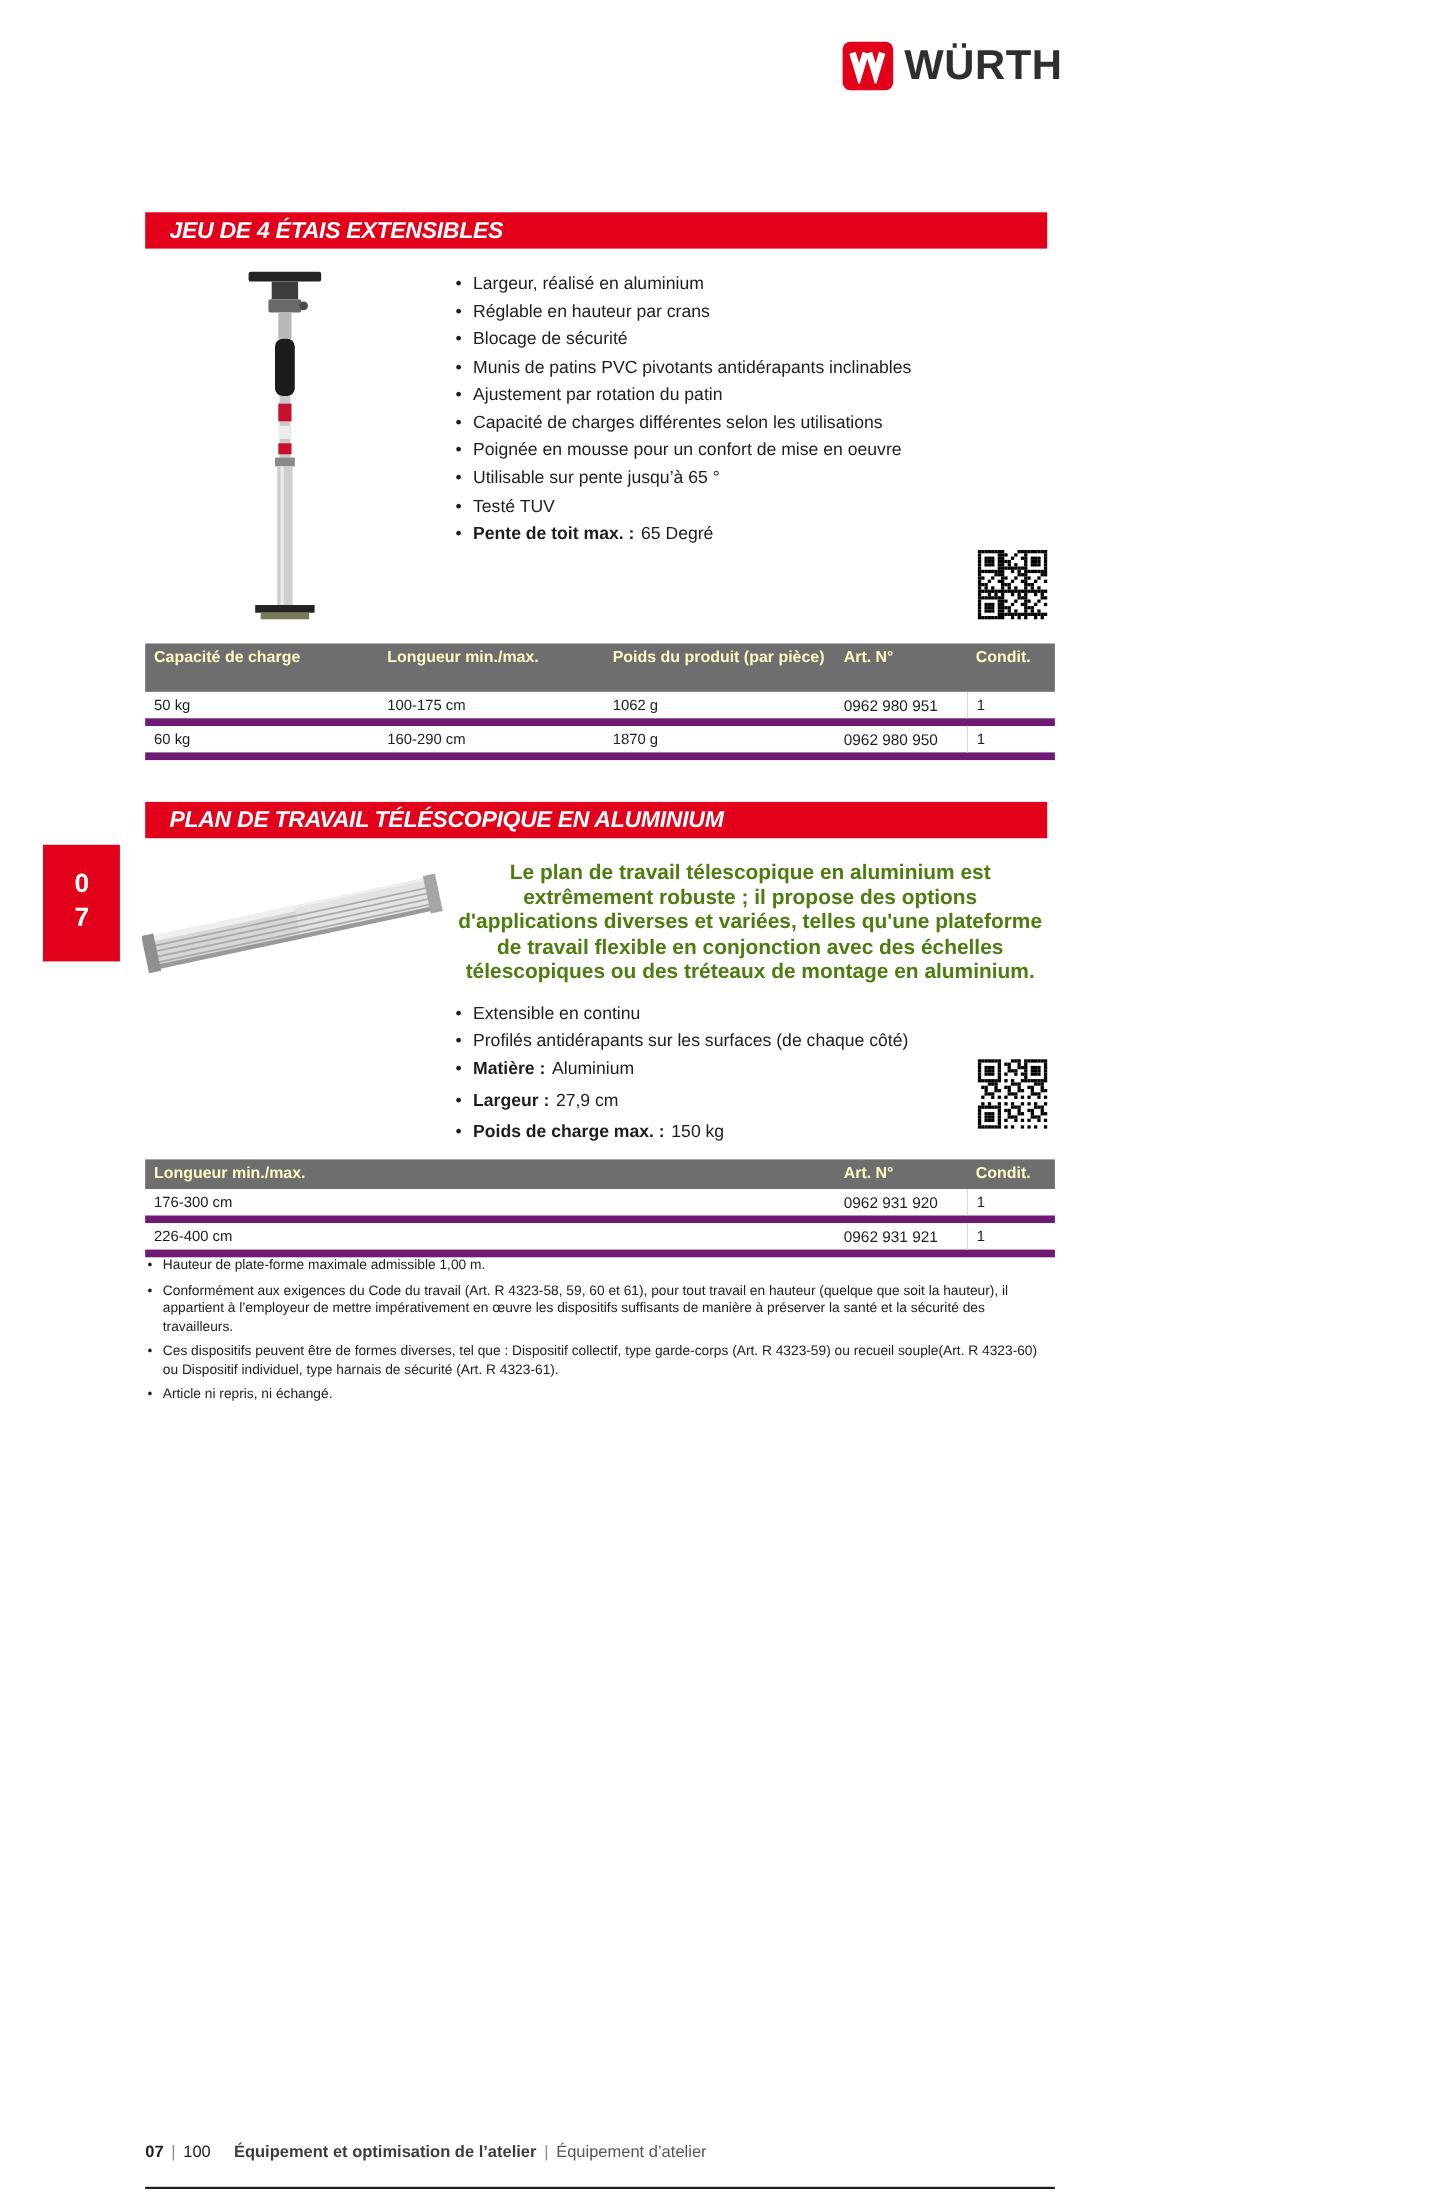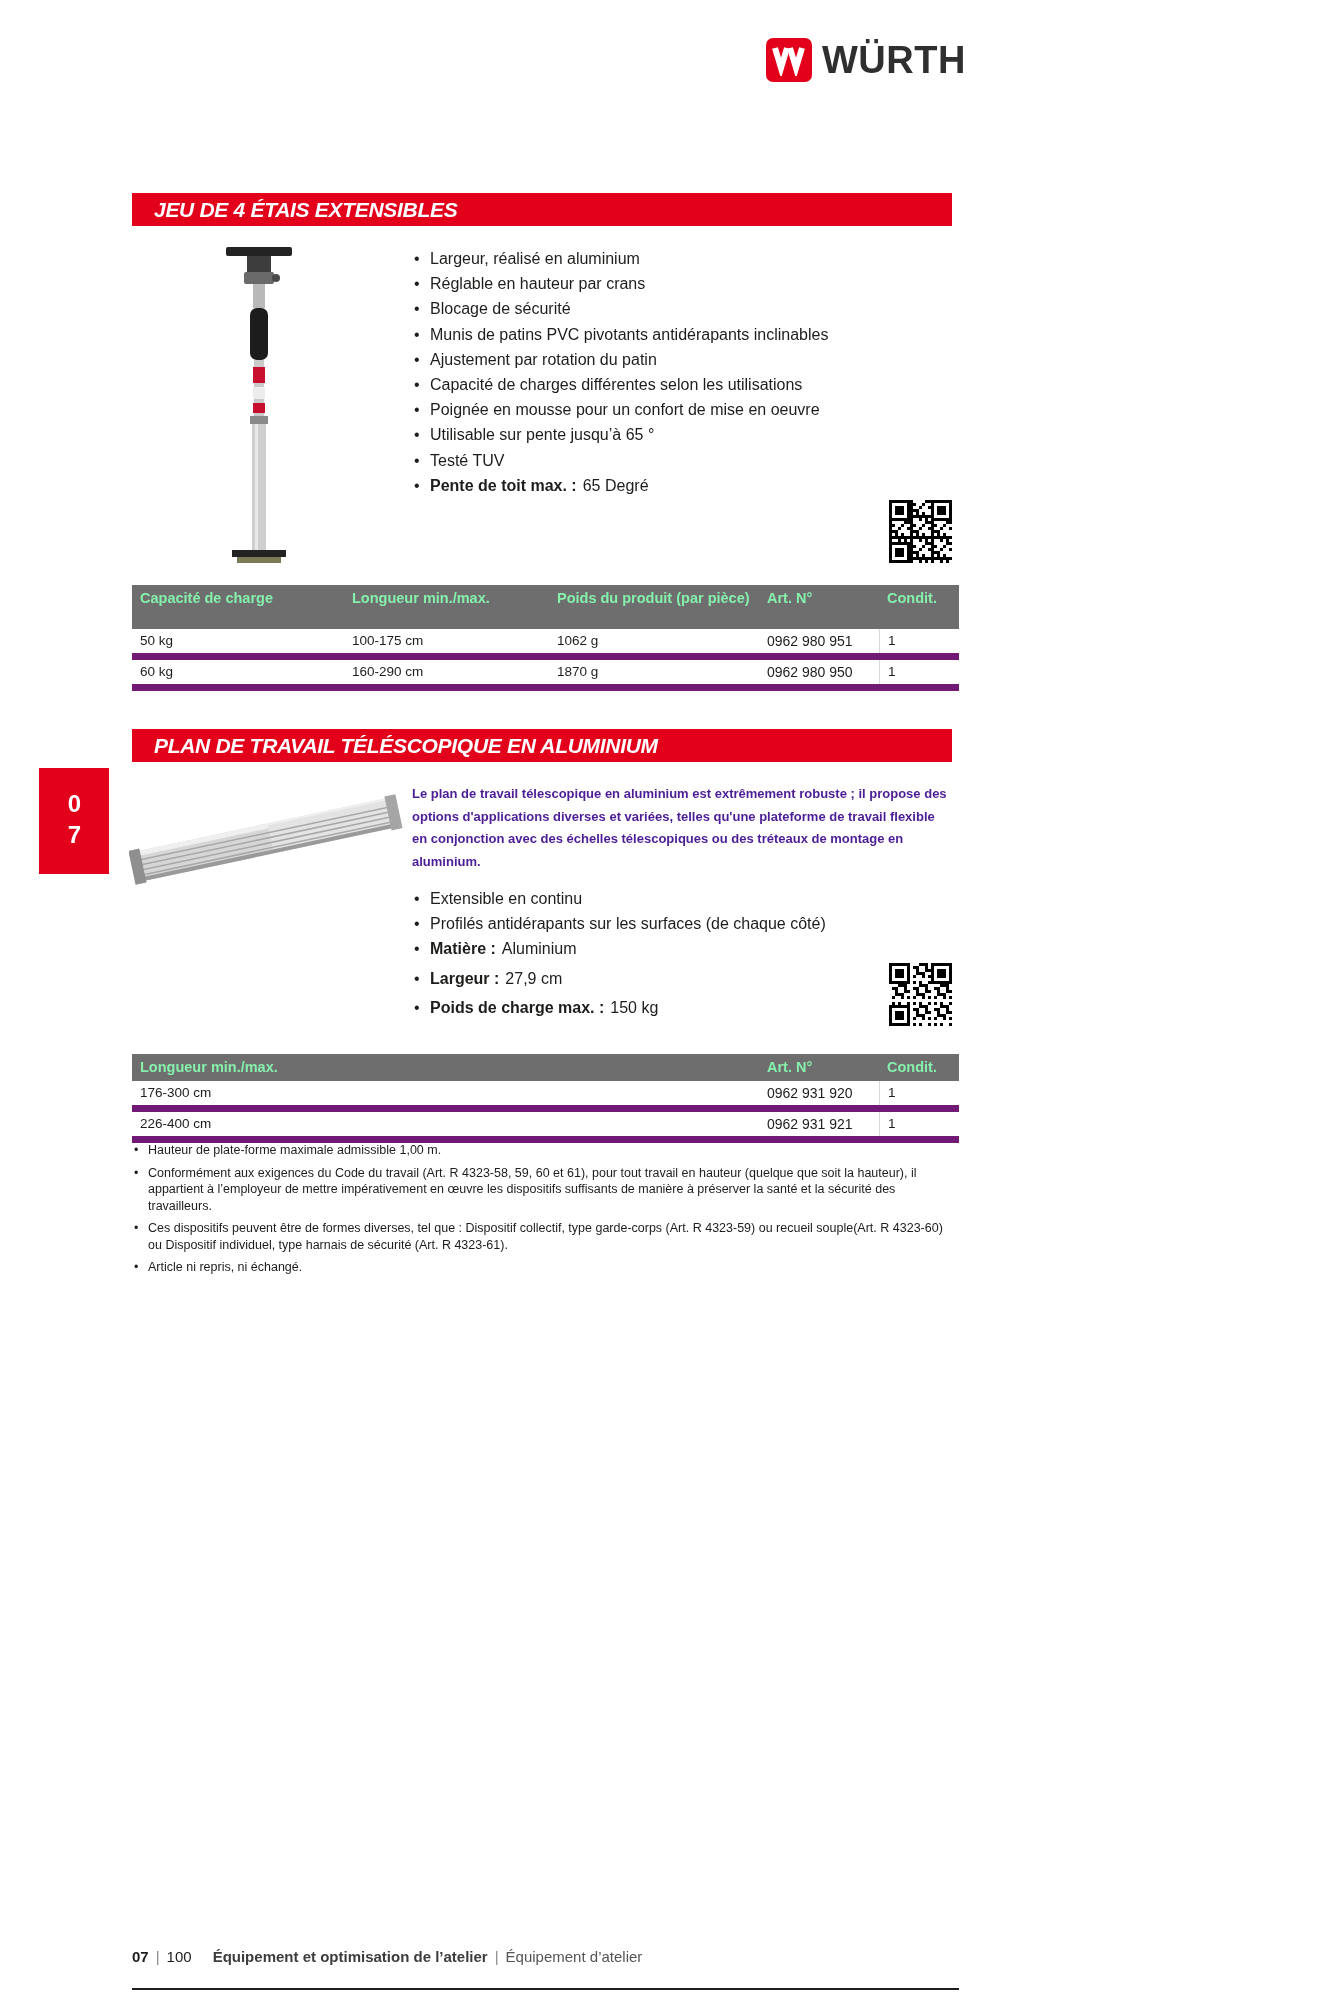--- a/index.html
+++ b/index.html
@@ -24,36 +24,36 @@
   .side-tab span { color:#fff; font-size:24px; font-weight:bold; writing-mode:vertical-rl; text-orientation:upright; letter-spacing:4px; }
 
   
   .img-prop { position:absolute; left:140px; top:243px; width:160px; height:330px; }
   .img-plank { position:absolute; left:90px; top:780px; width:275px; height:130px; }
 
   
   .desc1 { position:absolute; left:373px; top:246px; width:540px; }
   .desc2 { position:absolute; left:373px; top:783px; width:540px; }
   .prod-title { color:#e2001a; font-size:18px; font-weight:bold; margin-bottom:11px; }
-  .intro { color:#4c1d95; font-size:13px; font-weight:bold; line-height:22.5px; margin-bottom:13px; }
+  .intro { color:#4d7c0f; font-size:19px; font-weight:bold; line-height:22.5px; margin-bottom:13px;text-align:center; }
   ul.bullets { list-style:none; }
   ul.bullets li { position:relative; padding-left:18px; font-size:16px; line-height:25.2px; color:#1d1d1b; }
   ul.bullets li::before { content:"•"; position:absolute; left:2px; color:#1d1d1b; }
   ul.bullets li.gap { margin-top:4px; }
   ul.bullets li b { margin-right:6px; }
 
   
   .qr { position:absolute; display:grid; grid-template-columns:repeat(21,3px); grid-auto-rows:3px; background:#fff; }
   .qr1 { left:850px; top:500px; } .qr2 { left:850px; top:963px; }
   .qm.on { background:#000; }
 
   
   .table { position:absolute; left:93px; width:827px; font-size:13.5px; }
   .table1 { top:585px; } .table2 { top:1054px; }
-  .thead { background:#6e6e6e; color:#86efac; font-weight:bold; font-size:14.5px; }
+  .thead { background:#6e6e6e; color:#fef9c3; font-weight:bold; font-size:14.5px; }
   .t1 .thead, .t1 .tr { display:grid; grid-template-columns:212px 205px 210px 120px 80px; }
   .t2 .thead, .t2 .tr { display:grid; grid-template-columns:627px 120px 80px; }
   .th { padding:5px 8px 5px 8px; line-height:17px; }
   .t1 .thead { min-height:44px; } .t2 .thead { min-height:26px; }
   .tr { background:#fff; border-bottom:7px solid #701a75; }
   .td { padding:4px 8px; line-height:16px; }
   .td.art { font-weight:normal; font-size:14px; }
   .td.cond { border-left:1px solid #d9d9d9; }
 
   

